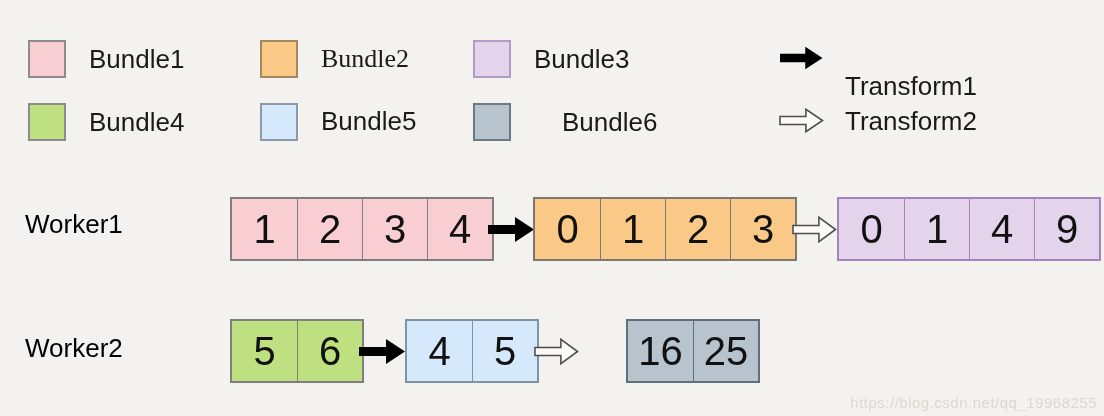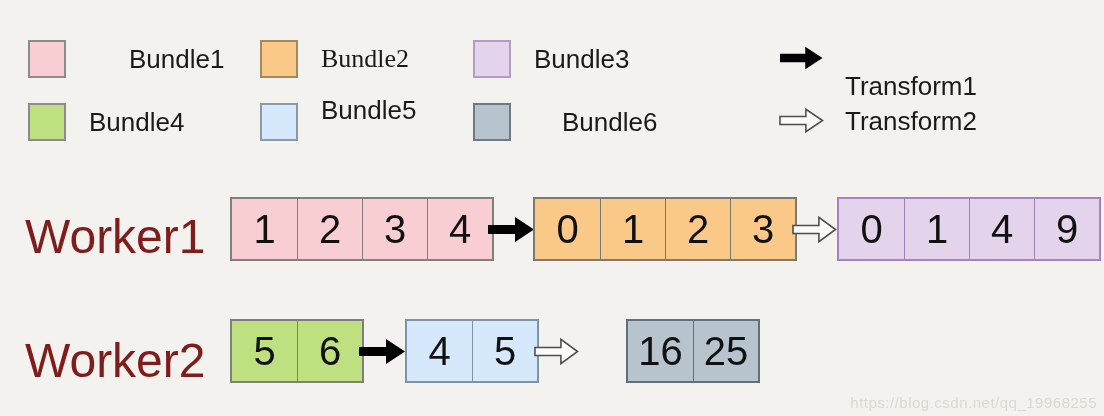--- a/index.html
+++ b/index.html
@@ -26,22 +26,22 @@
     position: absolute;
     font-size: 26px;
     color: #1a1a1a;
     line-height: 38px;
     white-space: nowrap;
   }
 
   
   .worker-label {
     position: absolute;
-    font-size: 48px;
-    color: #7f1d1d;
+    font-size: 26px;
+    color: #000000;
     white-space: nowrap;
   }
   .block {
     position: absolute;
     display: flex;
     background: var(--fill);
     border: 2px solid var(--border);
   }
   .cell {
     width: 65px;
@@ -64,40 +64,40 @@
     color: var(--wm, #dcd8d1);
     letter-spacing: 0.5px;
   }
 </style>
 </head>
 <body>
 
 <div class="canvas" style="--bg: #f4f2ee;">
 
   <div class="swatch" style="left: 28px; top: 40px; --fill: #f9ced3; --border: #8c8c8c;"></div>
-  <div class="legend-label" style="left:89px; top:40px;margin-left:40px;">Bundle1</div>
+  <div class="legend-label" style="left:89px; top:40px;">Bundle1</div>
 
   <div class="swatch" style="left: 260px; top: 40px; --fill: #fac887; --border: #a08a60;"></div>
   <div class="legend-label" style="left:321px; top:40px;font-family:Liberation Serif, serif;">Bundle2</div>
 
   <div class="swatch" style="left: 473px; top: 40px; --fill: #e3d4ec; --border: #b39bc8;"></div>
   <div class="legend-label" style="left:534px; top:40px;">Bundle3</div>
 
   <div class="arrow" style="left:780px; top:45px;">
     <svg width="43" height="26" viewBox="0 0 46 26">
       <path d="M0 8.5 H27 V1 L45.5 13 L27 25 V17.5 H0 Z" fill="#000000"></path>
     </svg>
   </div>
   <div class="legend-label" style="left:845px; top:39px;margin-top:28px;">Transform1</div>
 
   <div class="swatch" style="left: 28px; top: 103px; --fill: #bee080; --border: #8c8c8c;"></div>
   <div class="legend-label" style="left:89px; top:103px;">Bundle4</div>
 
   <div class="swatch" style="left: 260px; top: 103px; --fill: #d6e8fb; --border: #8c99a6;"></div>
-  <div class="legend-label" style="left:321px; top:91px;text-align:right;">Bundle5</div>
+  <div class="legend-label" style="left:321px; top:102px;text-align:right;">Bundle5</div>
 
   <div class="swatch" style="left: 473px; top: 103px; --fill: #b7c4ce; --border: #6b7a85;"></div>
   <div class="legend-label" style="left:562px; top:103px;">Bundle6</div>
 
   <div class="arrow" style="left:779px; top:107px;">
     <svg width="45" height="27" viewBox="0 0 46 27">
       <path d="M1 9.5 H27.5 V2 L44.5 13.5 L27.5 25 V17.5 H1 Z" fill="#fcfbf8" stroke="#4d4d4d" stroke-width="1.6" stroke-linejoin="miter"></path>
     </svg>
   </div>
   <div class="legend-label" style="left:845px; top:102px;">Transform2</div>

